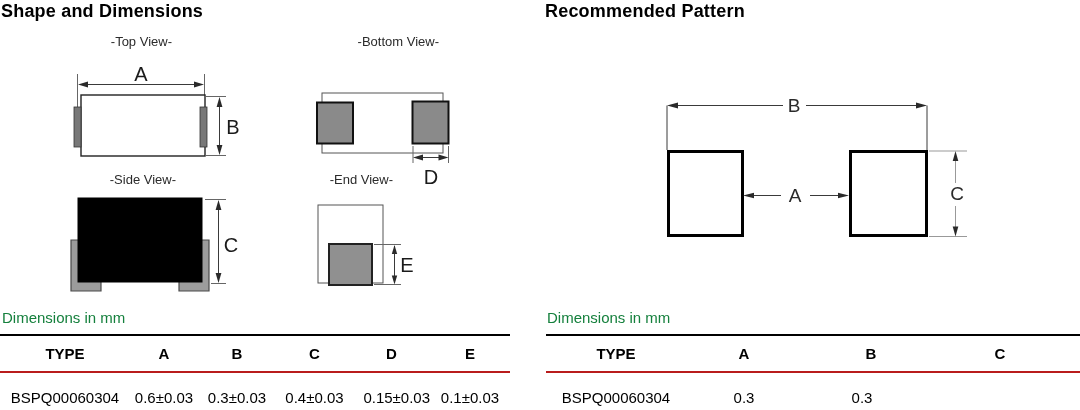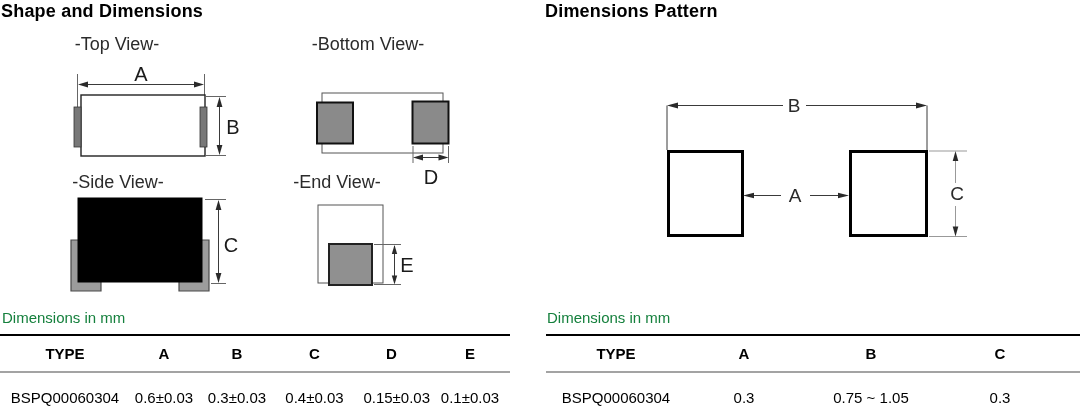--- a/index.html
+++ b/index.html
@@ -3,43 +3,43 @@
 <meta charset="utf-8">
 <style>
   html,body{margin:0;padding:0;}
   body{
     width:1080px;height:410px;background:#ffffff;
     font-family:"Liberation Sans",sans-serif;color:#000;
     position:relative;overflow:hidden;
   }
   .abs{position:absolute;}
   .heading{font-weight:bold;font-size:18px;letter-spacing:.2px;color:#000;white-space:nowrap;}
-  .viewlabel{font-size:18px;color:#2b2b2b;text-align:center;white-space:nowrap;}
+  .viewlabel{font-size:13px;color:#2b2b2b;text-align:right;white-space:nowrap;}
   .note{font-size:15px;color:#15803d;white-space:nowrap;}
   svg{position:absolute;left:0;top:0;}
   .thin{stroke:#666;stroke-width:1;fill:none;}
   .dim{stroke:#3a3a3a;stroke-width:1;fill:none;}
   .gdim{stroke:#999;stroke-width:1;fill:none;}
   .outline{stroke:#555;stroke-width:1;fill:#ffffff;}
   .bodyline{stroke:#222;stroke-width:1.4;fill:#ffffff;}
   .padline{stroke:#111;stroke-width:2;}
   .patpad{stroke:#000;stroke-width:3;fill:#ffffff;}
   .ah{fill:#2a2a2a;stroke:none;}
   .dimtext{font-size:20px;fill:#1a1a1a;text-anchor:middle;font-family:"Liberation Sans",sans-serif;}
   .dimtext2{font-size:19px;fill:#2a2a2a;text-anchor:middle;font-family:"Liberation Sans",sans-serif;}
   .tbl{position:absolute;border-top:2px solid #000;border-bottom:3px solid #000;}
-  .thead{display:flex;height:35px;align-items:center;border-bottom:2px solid #a3a3a3;font-weight:bold;font-size:15px;}
+  .thead{display:flex;height:35px;align-items:center;border-bottom:2px solid #b91c1c;font-weight:bold;font-size:15px;}
   .trow{display:flex;height:48px;align-items:center;font-size:15px;}
   .cell{text-align:center;white-space:nowrap;}
 </style>
 </head>
 <body>
 
 <div class="abs heading" style="left:1px;top:1px;">Shape and Dimensions</div>
-<div class="abs heading" style="left:545px;top:1px;">Dimensions Pattern</div>
+<div class="abs heading" style="left:545px;top:1px;">Recommended Pattern</div>
 
 <div class="abs viewlabel" style="left:62px;top:34px;width:110px;">-Top View-</div>
 <div class="abs viewlabel" style="left:297px;top:34px;width:142px;">-Bottom View-</div>
 <div class="abs viewlabel" style="left:60px;top:172px;width:116px;">-Side View-</div>
 <div class="abs viewlabel" style="left:281px;top:172px;width:112px;">-End View-</div>
 
 <div class="abs note" style="left:2px;top:309px;">Dimensions in mm</div>
 <div class="abs note" style="left:547px;top:309px;">Dimensions in mm</div>
 
 <svg width="1080" height="410" viewBox="0 0 1080 410">
@@ -147,16 +147,15 @@
 <div class="tbl" style="left:546px;top:334px;width:534px;">
   <div class="thead">
     <div class="cell" style="width:140px;">TYPE</div>
     <div class="cell" style="width:116px;">A</div>
     <div class="cell" style="width:138px;">B</div>
     <div class="cell" style="width:120px;">C</div>
   </div>
   <div class="trow">
     <div class="cell" style="width:140px;">BSPQ00060304</div>
     <div class="cell" style="width:116px;">0.3</div>
-    <div class="cell" style="width:138px;">0.75 ~ 1.05</div>
     <div class="cell" style="width:120px;">0.3</div>
   </div>
 </div>
 
 </body></html>

